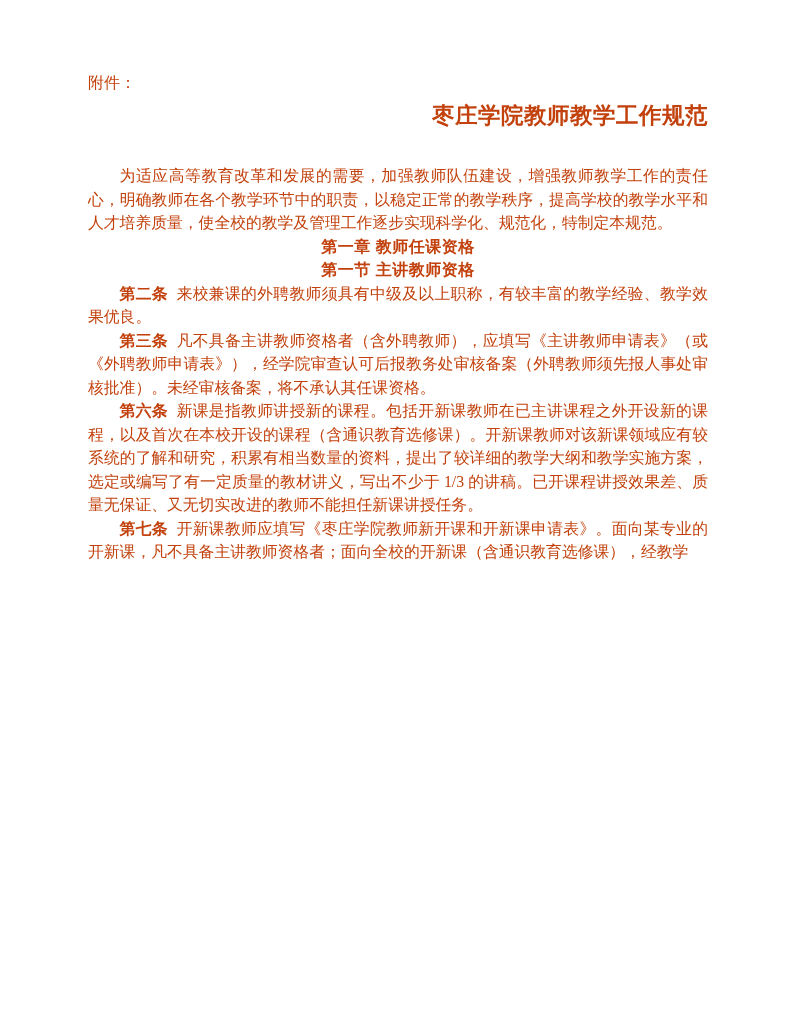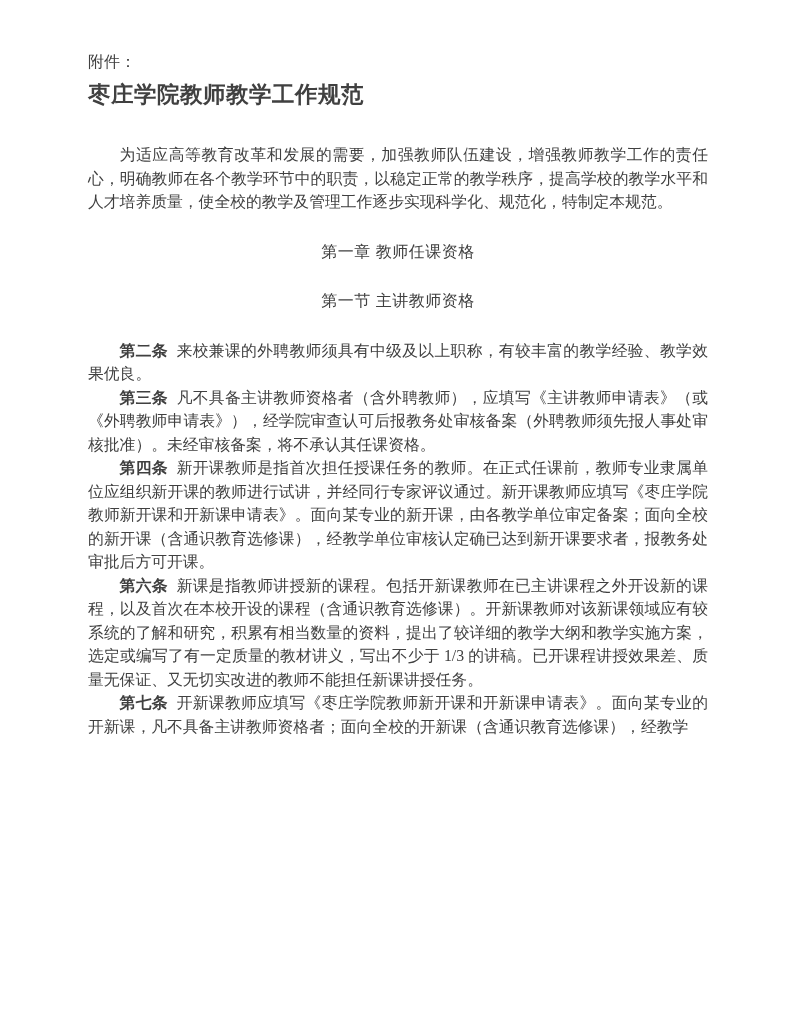--- a/index.html
+++ b/index.html
@@ -7,51 +7,51 @@
     padding: 0;
     background: #ffffff;
   }
   .page {
     position: relative;
     width: 795px;
     height: 1034px;
     margin: 0 auto;
     background: #ffffff;
     box-sizing: border-box;
-    padding: 51px 87px 0 88px;
+    padding: 72px 87px 0 88px;
     overflow: hidden;
-    color: #404040;
+    color: #c2410c;
     font-family: "Liberation Serif", "DejaVu Serif", serif;
   }
   .attachment {
     font-size: 16px;
     line-height: 22px;
     margin: 0;
   }
   .doc-title {
     font-size: 22.5px;
     font-weight: bold;
-    text-align: left;
+    text-align: right;
     line-height: 30px;
     margin: 7px 0 33px 0;
     letter-spacing: 0.5px;
   }
   .para {
     font-size: 15.8px;
     line-height: 23.5px;
     text-align: justify;
     text-indent: 2em;
     margin: 0;
   }
   .heading {
     font-size: 16px;
-    font-weight: normal;
+    font-weight: bold;
     text-align: center;
     line-height: 23.5px;
-    margin: 26px 0;
+    margin: 0 0;
     font-family: "Liberation Sans", "DejaVu Sans", sans-serif;
     letter-spacing: 0.5px;
   }
   .alabel {
     font-weight: bold;
     margin-right: 0.55em;
   }
 </style>
 </head>
 <body>
@@ -67,21 +67,20 @@
   <h2 class="heading">第一章 教师任课资格</h2>
 
   <h3 class="heading">第一节 主讲教师资格</h3>
 
 
   <p class="para"><span class="alabel">第二条</span><span>来校兼课的外聘教师须具有中级及以上职称，有较丰富的教学经验、教学效果优良。</span></p>
 
   <p class="para"><span class="alabel">第三条</span><span>凡不具备主讲教师资格者（含外聘教师），应填写《主讲教师申请表》（或《外聘教师申请表》），经学院审查认可后报教务处审核备案（外聘教师须先报人事处审核批准）。未经审核备案，将不承认其任课资格。</span></p>
 
 
-  <p class="para"><span class="alabel">第四条</span><span>新开课教师是指首次担任授课任务的教师。在正式任课前，教师专业隶属单位应组织新开课的教师进行试讲，并经同行专家评议通过。新开课教师应填写《枣庄学院教师新开课和开新课申请表》。面向某专业的新开课，由各教学单位审定备案；面向全校的新开课（含通识教育选修课），经教学单位审核认定确已达到新开课要求者，报教务处审批后方可开课。</span></p>
 
 
 
   <p class="para"><span class="alabel">第六条</span><span>新课是指教师讲授新的课程。包括开新课教师在已主讲课程之外开设新的课程，以及首次在本校开设的课程（含通识教育选修课）。开新课教师对该新课领域应有较系统的了解和研究，积累有相当数量的资料，提出了较详细的教学大纲和教学实施方案，选定或编写了有一定质量的教材讲义，写出不少于 1/3 的讲稿。已开课程讲授效果差、质量无保证、又无切实改进的教师不能担任新课讲授任务。</span></p>
 
   <p class="para"><span class="alabel">第七条</span><span>开新课教师应填写《枣庄学院教师新开课和开新课申请表》。面向某专业的开新课，凡不具备主讲教师资格者；面向全校的开新课（含通识教育选修课），经教学</span></p>
 
 </div>
 
 </body></html>

